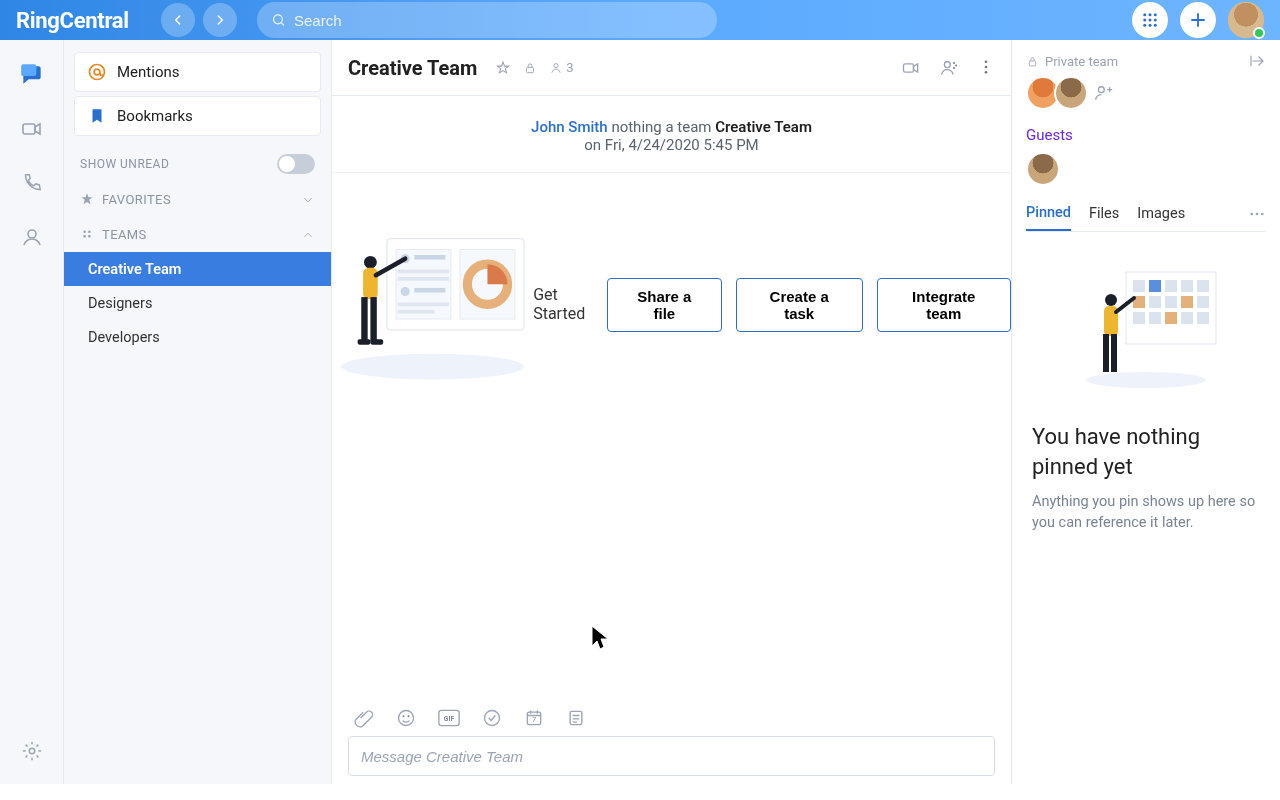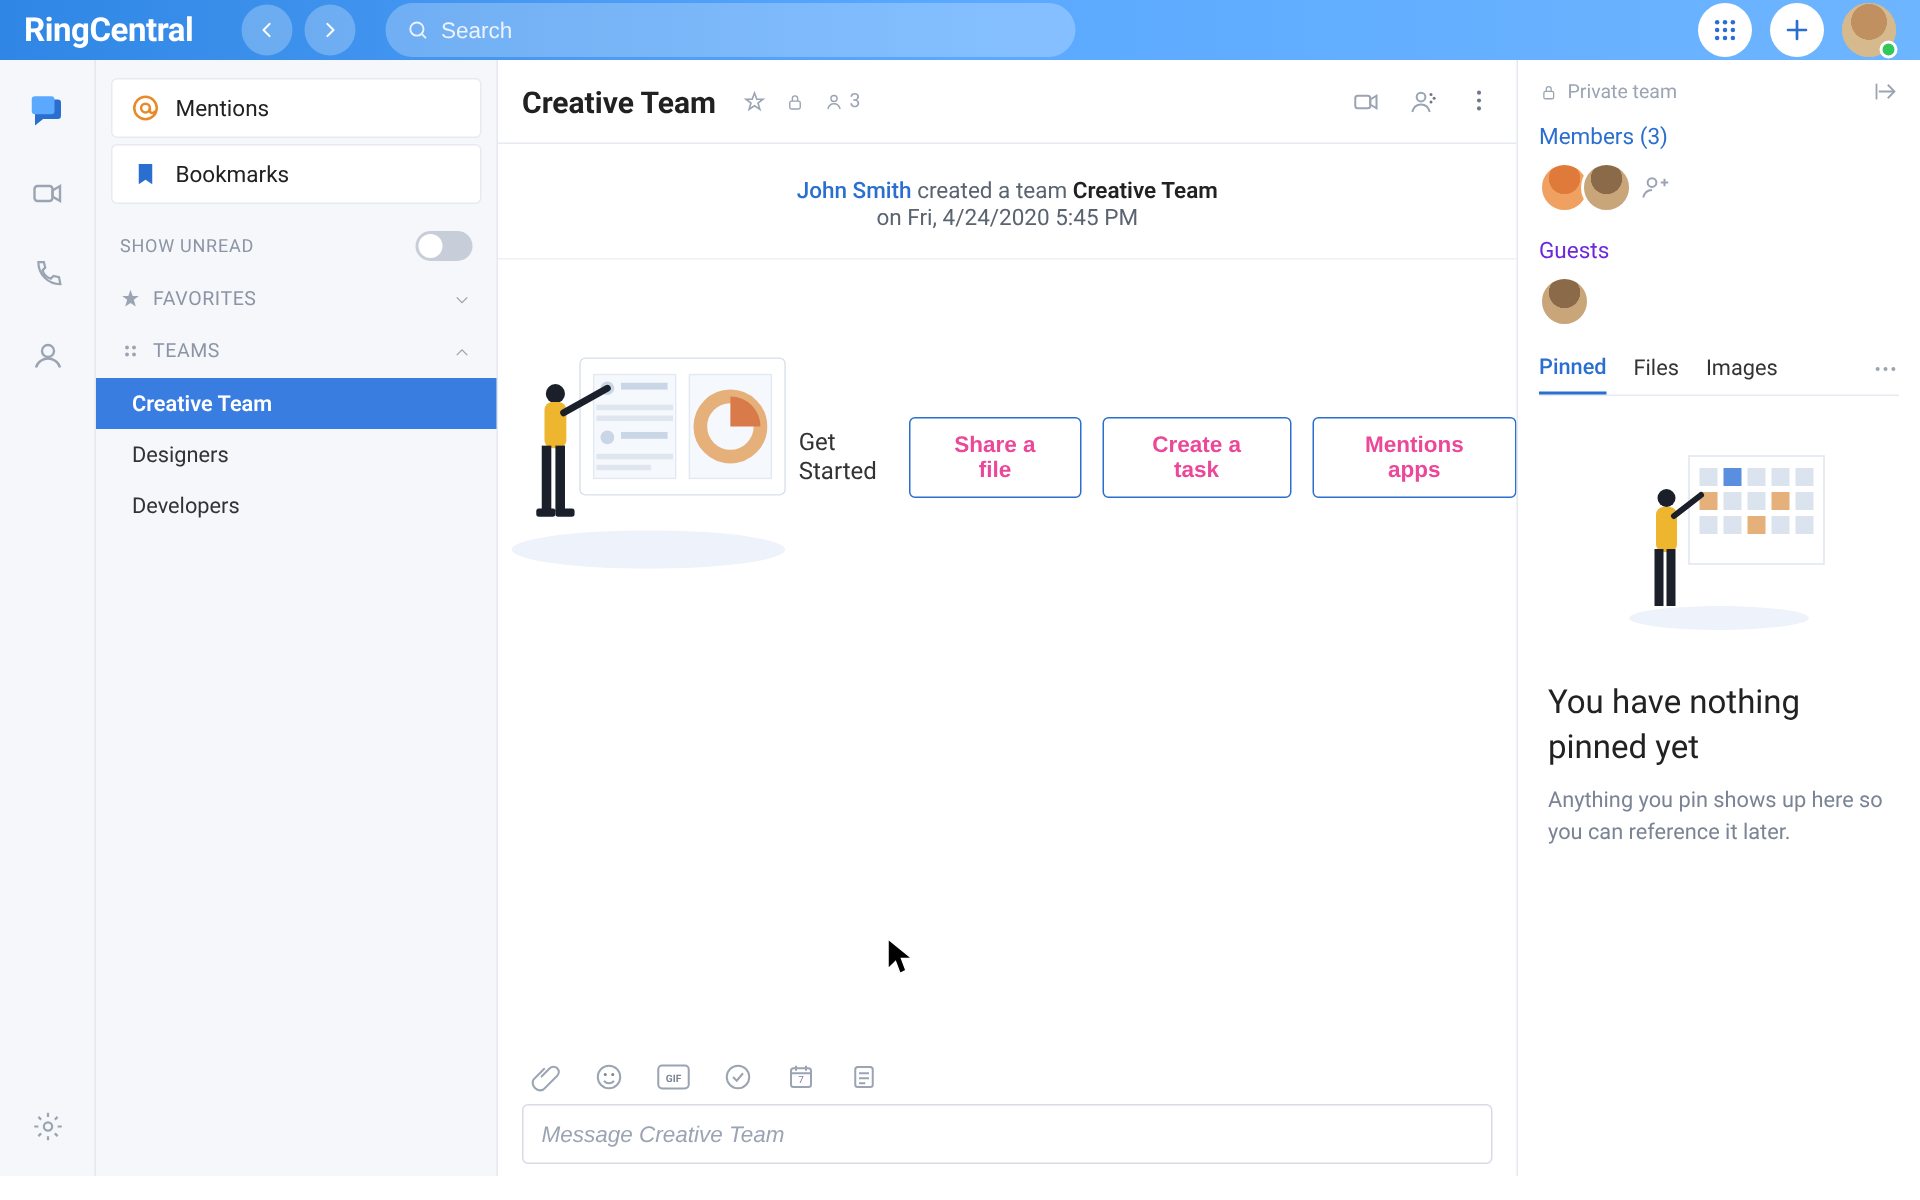--- a/index.html
+++ b/index.html
@@ -68,21 +68,21 @@
 .chead .right { margin-left:auto; display:flex; gap:18px; color:#6e7785; }
 .chead .right .ic, .chead .meta .ic { cursor:pointer; }
 
 .cbody { flex:1; overflow:auto; }
 .sysmsg { text-align:center; padding:22px 0 18px; border-bottom:1px solid #eef0f4; color:#5a6470; font-size:15px; }
 .sysmsg .who { color:#2a6fcf; font-weight:500; }
 .sysmsg .tname { color:#212121; font-weight:600; }
 .gs-wrap { display:flex; flex-direction:row; align-items:center; padding:30px 0 10px; }
 .gs-title { font-size:16px; color:#333; margin-top:12px; }
 .gs-btns { display:flex; gap:14px; margin-top:14px; }
-.obtn { border:1px solid #2a6fcf; color:#ec4899; background:#fff; padding:9px 22px; border-radius:4px; font-size:15px; font-weight:600; cursor:pointer; }
+.obtn { border:1px solid #2a6fcf; color:#000000; background:#fff; padding:9px 22px; border-radius:4px; font-size:15px; font-weight:600; cursor:pointer; }
 
 
 .composer { padding:8px 16px 8px; }
 .ctools { display:flex; gap:22px; color:#7a8494; padding:2px 6px 8px; }
 .ctools .ic { cursor:pointer; }
 .cinput { border:1px solid #d7dce4; border-radius:4px; height:40px; display:flex; align-items:center; padding:0 12px; }
 .cinput input { border:none; outline:none; width:100%; font-size:15px;font-style:italic; }
 .cinput input::placeholder { color:#9aa4b3; }
 
 
@@ -298,21 +298,21 @@
               <circle cx="12" cy="12" r="1.8" fill="#6e7785"></circle>
               <circle cx="12" cy="19" r="1.8" fill="#6e7785"></circle>
             </svg>
           </span>
       </div>
     </div>
 
     <div class="cbody">
       <div class="sysmsg">
         <div>
-          <span class="who">John Smith</span><span> created a team </span><span class="tname">Creative Team</span>
+          <span class="who">John Smith</span><span> nothing a team </span><span class="tname">Creative Team</span>
         </div>
         <div>on Fri, 4/24/2020 5:45 PM</div>
       </div>
 
       <div class="gs-wrap">
         <svg width="220" height="190" viewBox="0 0 220 190">
           <ellipse cx="110" cy="170" rx="100" ry="14" fill="#eef3fb"></ellipse>
           <rect x="60" y="30" width="150" height="100" rx="4" fill="#fff" stroke="#d8dfea"></rect>
           <rect x="70" y="42" width="60" height="76" fill="#f5f8fc" stroke="#e3e9f2"></rect>
           <circle cx="80" cy="52" r="5" fill="#c9d6e6"></circle>
@@ -333,21 +333,21 @@
             <rect x="32" y="94" width="7" height="48" fill="#1b1f2a"></rect>
             <rect x="42" y="94" width="7" height="48" fill="#1b1f2a"></rect>
             <rect x="28" y="140" width="14" height="6" rx="2" fill="#1b1f2a"></rect>
             <rect x="42" y="140" width="14" height="6" rx="2" fill="#1b1f2a"></rect>
           </g>
         </svg>
         <div class="gs-title">Get Started</div>
         <div class="gs-btns">
           <button class="obtn">Share a file</button>
           <button class="obtn">Create a task</button>
-          <button class="obtn">Mentions apps</button>
+          <button class="obtn">Integrate team</button>
         </div>
       </div>
     </div>
 
     <div class="composer">
       <div class="ctools">
         <span class="ic">
             <svg width="20" height="20" viewBox="0 0 24 24">
               <path d="M8 12l7-7a4 4 0 0 1 6 6L10 22a6 6 0 0 1-8-8l9-9" class="gicon"></path>
             </svg>
@@ -401,21 +401,20 @@
           </svg>
         <span>Private team</span>
       </span>
       <span>
           <svg width="18" height="18" viewBox="0 0 24 24">
             <path d="M14 6l6 6-6 6M20 12H6" class="gicon"></path>
             <path d="M4 5v14" class="gicon"></path>
           </svg>
         </span>
     </div>
-    <div class="memlink">Members (3)</div>
     <div class="avrow">
       <div class="av av1" style="margin-left:0"></div>
       <div class="av av2"></div>
       <span class="addmem">
           <svg width="20" height="20" viewBox="0 0 24 24">
             <circle cx="10" cy="8" r="3.5" class="gicon"></circle>
             <path d="M3 20c1-4 4-6 7-6" class="gicon"></path>
             <path d="M17 8h6M20 5v6" class="gicon"></path>
           </svg>
         </span>

